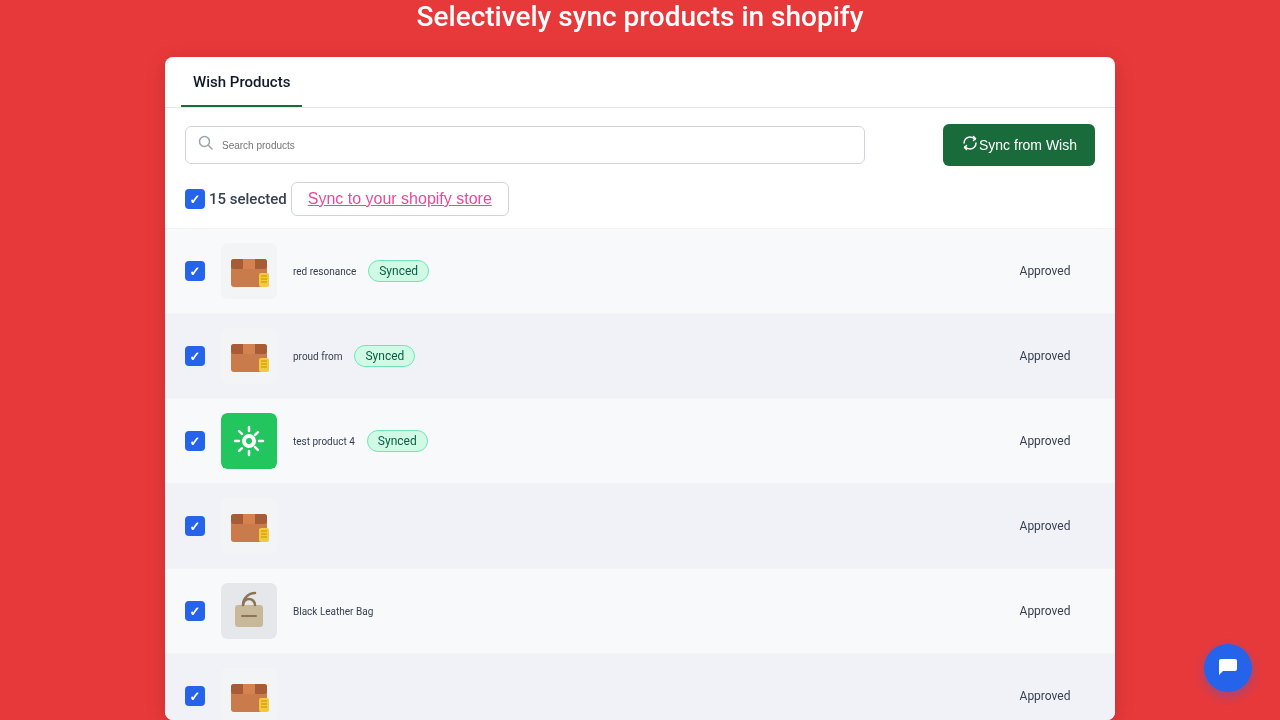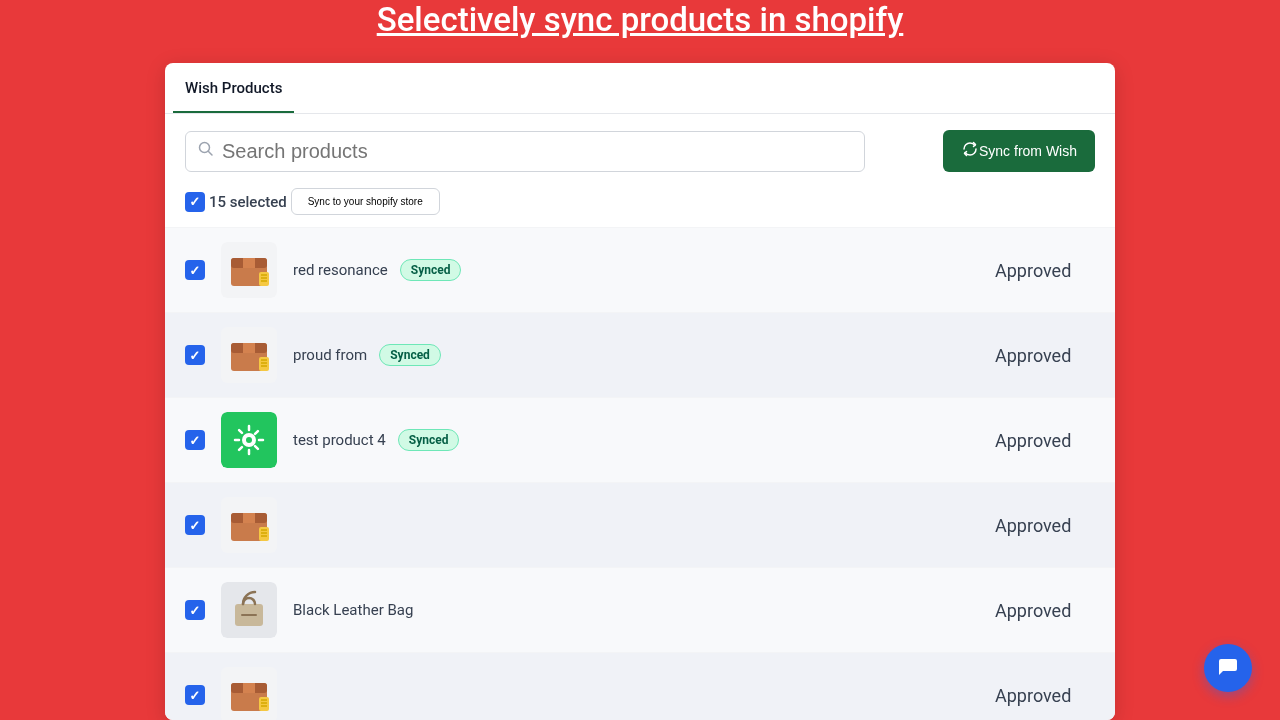--- a/index.html
+++ b/index.html
@@ -11,41 +11,40 @@
       align-items: center;
       justify-content: center;
       min-height: 100vh;
       width: 1280px;
       height: 720px;
       overflow: hidden;
     }
 
     .page-title {
       color: white;
-      font-size: 33px;
+      font-size: 28px;
       font-weight: 500;
       margin-bottom: 24px;
       text-align: center;
-      text-decoration: underline;
     }
 
     .card {
       background: white;
       border-radius: 8px;
       width: 950px;
       min-height: 580px;
       box-shadow: 0 4px 20px rgba(0,0,0,0.15);
       overflow: hidden;
     }
 
     
     .tabs {
       display: flex;
       border-bottom: 1px solid #e5e7eb;
-      padding: 0 8px;
+      padding: 0 16px;
     }
 
     .tab {
       padding: 16px 12px 14px;
       font-size: 15px;
       cursor: pointer;
       color: #6b7280;
       border-bottom: 2px solid transparent;
       margin-right: 20px;
     }
@@ -76,21 +75,21 @@
 
     .search-icon {
       color: #9ca3af;
       margin-right: 8px;
       font-size: 16px;
     }
 
     .search-input {
       border: none;
       outline: none;
-      font-size: 20px;
+      font-size: 10px;
       color: #374151;
       width: 100%;
       background: transparent;
     }
 
     .sync-btn {
       background-color: #1a6b3c;
       color: white;
       border: none;
       border-radius: 6px;
@@ -134,23 +133,24 @@
       font-size: 15px;
       color: #374151;
       font-weight: 500;
     }
 
     .sync-store-btn {
       border: 1px solid #d1d5db;
       background: white;
       border-radius: 6px;
       padding: 7px 16px;
-      font-size: 10px;
-      color: #000000;
+      font-size: 16px;
+      color: #ec4899;
       cursor: pointer;
+      text-decoration: underline;
     }
 
     
     .product-list {
       width: 100%;
     }
 
     .product-row {
       display: flex;
       align-items: center;
@@ -186,40 +186,41 @@
     }
 
     .product-info {
       flex: 1;
       display: flex;
       align-items: center;
       gap: 12px;
     }
 
     .product-name {
-      font-size: 15px;
+      font-size: 10px;
       color: #374151;
       font-weight: 400;
     }
 
     .synced-badge {
       background-color: #d1fae5;
       color: #065f46;
       font-size: 12px;
-      font-weight: 700;
+      font-weight: 400;
       padding: 3px 10px;
       border-radius: 20px;
       border: 1px solid #6ee7b7;
     }
 
     .product-status {
       color: #374151;
-      font-size: 18px;
+      font-size: 12px;
       margin-left: auto;
       min-width: 100px;
+      text-align: center;
     }
 
     
     .chat-btn {
       position: fixed;
       bottom: 28px;
       right: 28px;
       width: 48px;
       height: 48px;
       background-color: #2563eb;

